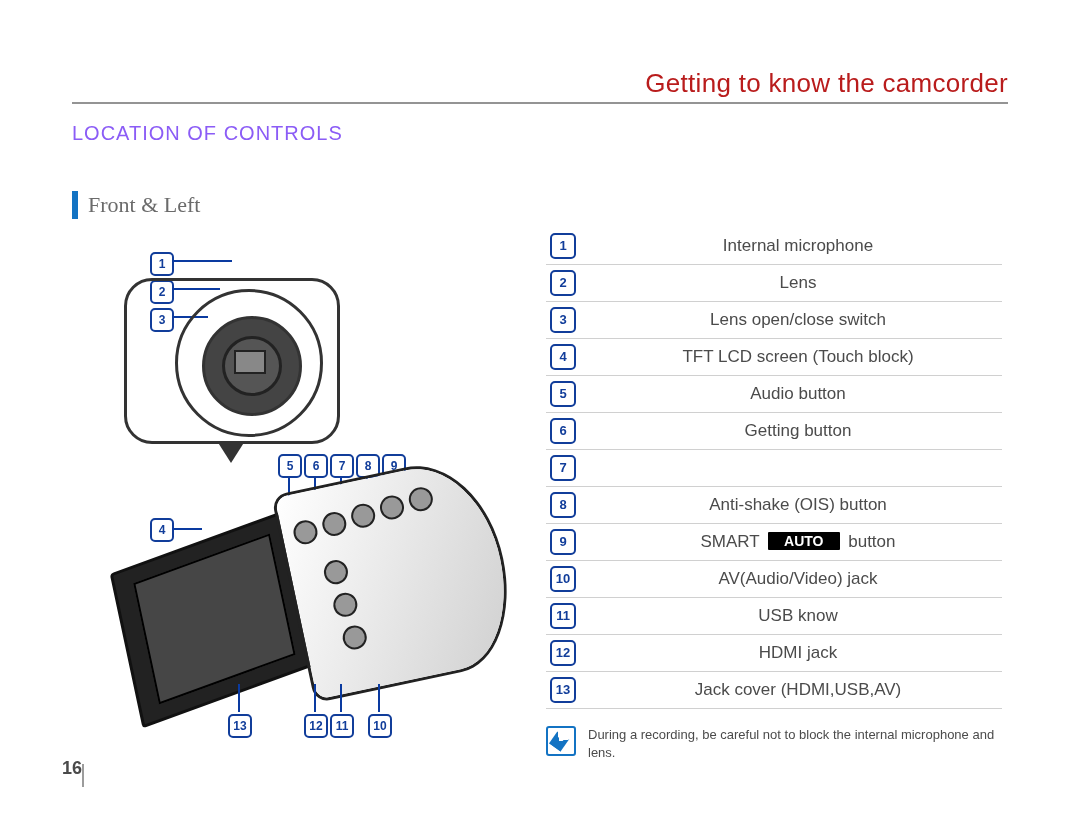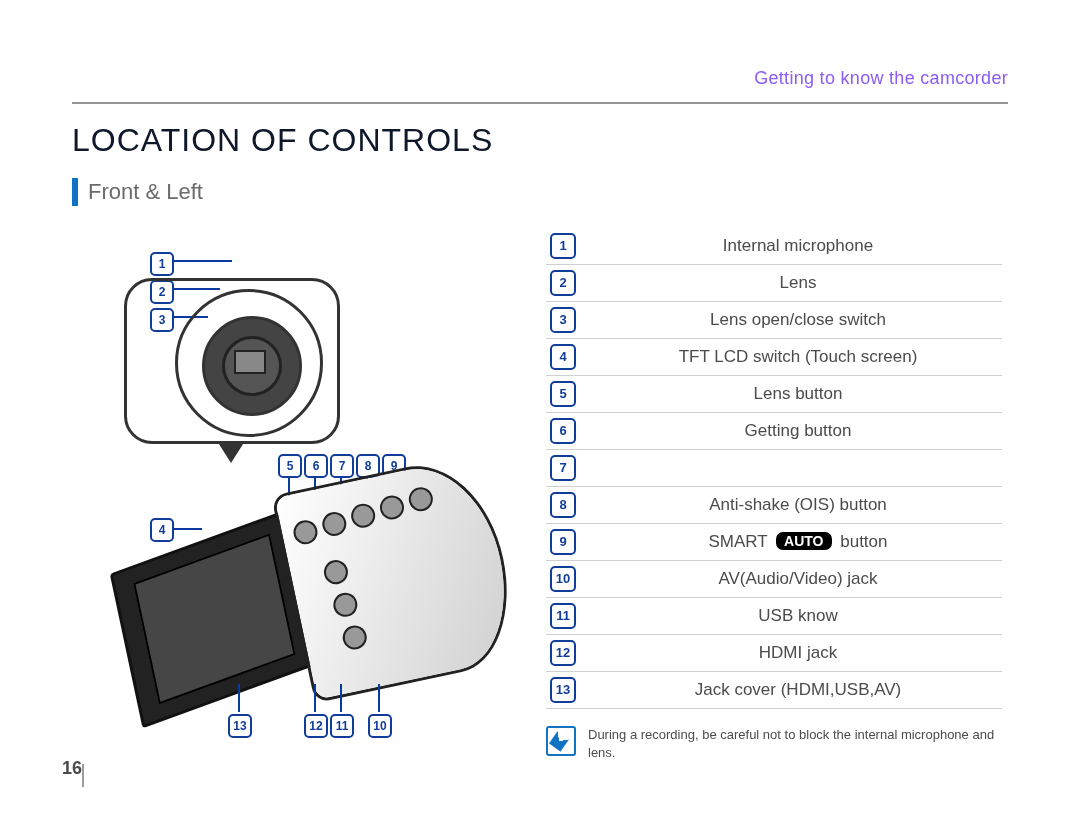--- a/index.html
+++ b/index.html
@@ -16,47 +16,48 @@
     width: 1080px;
     height: 825px;
     position: relative;
     box-sizing: border-box;
     padding: 48px 72px 40px 72px;
   }
   .chapter-title {
     position: absolute;
     top: 68px;
     right: 72px;
-    font-size: 18px;
-    color: #8b5cf6;
+    font-size: 26px;
+    color: #b91c1c;
     letter-spacing: 0.3px;
   }
   .rule {
     position: absolute;
     left: 72px;
     right: 72px;
     top: 102px;
     height: 2px;
     background: #949494;
   }
   .section-heading {
     position: absolute;
     top: 122px;
     left: 72px;
-    font-size: 32px;
-    color: #0f172a;
+    font-size: 20px;
+    color: #8b5cf6;
     letter-spacing: 1px;
     font-weight: 400;
   }
   .subsection {
     position: absolute;
-    top: 178px;
+    top: 191px;
     left: 72px;
     display: flex;
     align-items: center;
+    font-family: Liberation Serif, serif;
   }
   .subsection .bar {
     width: 6px;
     height: 28px;
     background: #1373c3;
     margin-right: 10px;
   }
   .subsection .text {
     font-size: 22px;
     color: #6b6b6b;
@@ -216,22 +217,22 @@
     text-align:center;
     line-height:22px;
     margin:0 18px 0 4px;
     flex:0 0 22px;
   }
   .legend .label { flex:1;text-align:center; }
   .legend .auto-pill{
     display:inline-block;
     background:#000;
     color:#fff;
-    border-radius:7px;
-    padding:1px 8px;
+    border-radius:1px;
+    padding:1px 16px;
     font-size:14px;
     font-weight:bold;
     vertical-align:1px;
     margin:0 4px;
   }
 
   
   .note {
     position:absolute;
     left:546px;
@@ -343,25 +344,25 @@
     <div class="row">
       <span class="num">2</span>
       <span class="label">Lens</span>
     </div>
     <div class="row">
       <span class="num">3</span>
       <span class="label">Lens open/close switch</span>
     </div>
     <div class="row">
       <span class="num">4</span>
-      <span class="label">TFT LCD switch (Touch screen)</span>
+      <span class="label">TFT LCD screen (Touch block)</span>
     </div>
     <div class="row">
       <span class="num">5</span>
-      <span class="label">Lens button</span>
+      <span class="label">Audio button</span>
     </div>
     <div class="row">
       <span class="num">6</span>
       <span class="label">Getting button</span>
     </div>
     <div class="row">
       <span class="num">7</span>
     </div>
     <div class="row">
       <span class="num">8</span>

